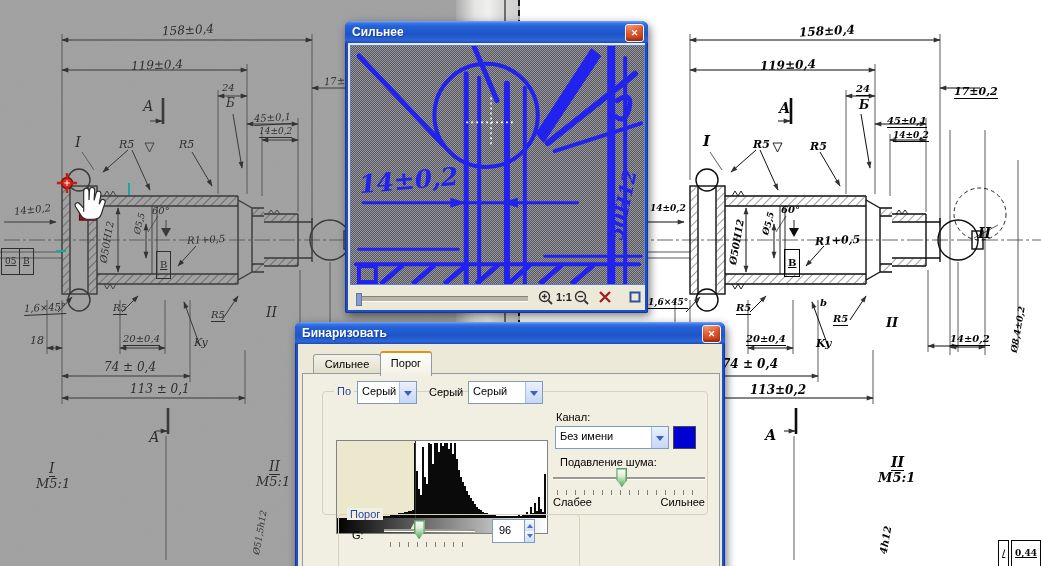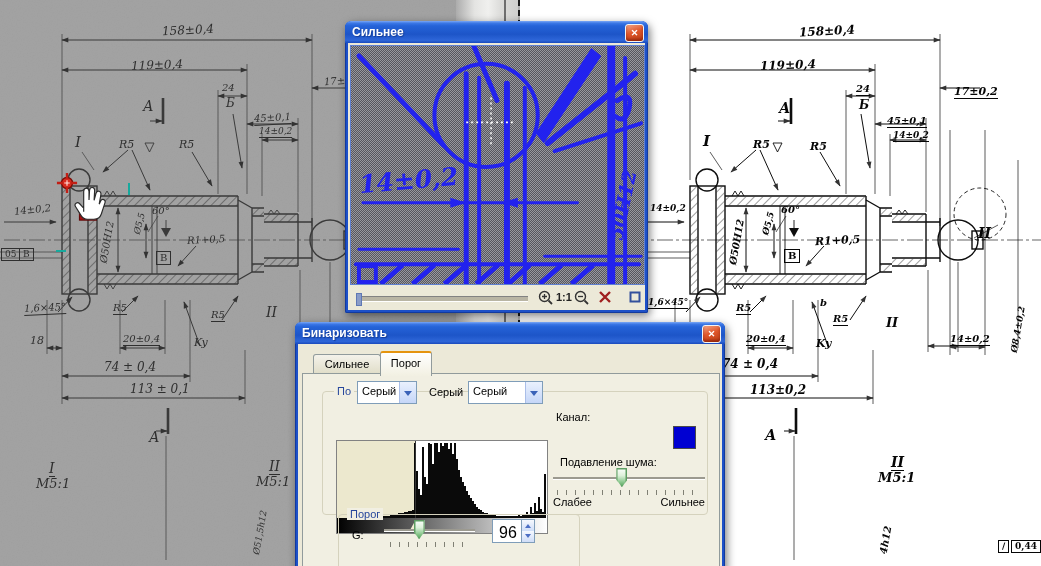--- a/index.html
+++ b/index.html
@@ -15,21 +15,21 @@
      border-right:2px dashed #1b1b1b;}
   .page-edge::before{content:"";position:absolute;right:12px;top:0;bottom:0;width:2px;background:#6E6E6E;}
   .draw{position:absolute;top:0;height:566px;}
   .draw-left{left:0;width:456px;color:#3A3A3A;}
   .draw-right{left:628px;width:455px;color:#0D0D0D;}
   .labels{position:absolute;inset:0;pointer-events:none;}
   .dlabel{position:absolute;font-family:"DejaVu Serif",serif;font-style:italic;
           color:#2F2F2F;white-space:nowrap;line-height:1;}
   .labels-right .dlabel{color:#060606;font-weight:bold;}
   .dlabel.u{border-bottom:1px solid currentColor;padding-bottom:1px;}
-  .dlabel.box{border:1.3px solid currentColor;font-style:normal;padding:1px 3px;}
+  .dlabel.box{border:1.3px solid currentColor;font-style:normal;padding:8px 3px;text-decoration:underline;}
   .teal{position:absolute;background:#17A99D;}
 
   
   .xpwin{position:absolute;background:#1D50C8;border-radius:7px 7px 2px 2px;
          box-shadow:2px 3px 9px rgba(0,0,0,.5), inset 0 0 0 1px #123A9E;}
   .titlebar{position:absolute;top:0;left:0;right:0;height:22px;border-radius:6px 6px 0 0;
      background:linear-gradient(180deg,#7AA7F5 0%,#3B77E6 10%,#2563D8 22%,#1D55C8 60%,#2E66D8 88%,#1A4ABC 100%);
      display:flex;align-items:center;}
   .titlebar .title{color:#fff;font-weight:bold;font-size:12px;padding-left:7px;
      text-shadow:1px 1px 1px #123B97;}
@@ -92,21 +92,21 @@
   .xpslider{position:absolute;cursor:pointer;}
   .xpslider .groove{position:absolute;left:0;right:0;top:9px;height:2px;background:#9C9A90;border-bottom:1px solid #fff;}
   .xpslider .thumb{position:absolute;top:0;width:11px;height:19px;margin-left:-5px;
        clip-path:polygon(0 0,100% 0,100% 62%,50% 100%,0 62%);
        background:linear-gradient(180deg,#FDFFFD 0%,#DDF0DA 40%,#8FCA92 72%,#4E9E56 100%);
        box-shadow:inset 0 0 0 1.5px #5E9E63;}
   .ticks{position:absolute;height:5px;
        background-image:repeating-linear-gradient(90deg,#808074 0 1px,transparent 1px 9px);}
 
   .spin{position:absolute;width:41px;height:22px;border:1px solid #7F9DB9;background:#fff;display:flex;cursor:text;}
-  .spin .val{flex:1;font-size:16px;padding:4px 4px 0 6px;}
+  .spin .val{flex:1;font-size:11px;padding:4px 13px 0 6px;}
   .spin .btns{width:15px;display:flex;flex-direction:column;border-left:1px solid #7F9DB9;}
   .spin .btns .sb{flex:1;background:linear-gradient(#F5F8FE,#CFDDF8);display:flex;align-items:center;justify-content:center;cursor:pointer;}
   .spin .sb.up::after{content:"";border:3px solid transparent;border-bottom:4px solid #4D6FC4;margin-bottom:2px;}
   .spin .sb.dn::after{content:"";border:3px solid transparent;border-top:4px solid #4D6FC4;margin-top:2px;}
 
   .hand{position:absolute;left:72px;top:178px;}
   .target{position:absolute;left:56px;top:172px;}
   .ln{fill:none;stroke:currentColor;stroke-width:1.4;}
   .thin{stroke-width:.9;}
   .dim{fill:none;stroke:currentColor;stroke-width:1;}
@@ -525,20 +525,24 @@
               <div class="hbar" style="height: 9px;"></div>
               <div class="hbar" style="height: 6px;"></div>
               <div class="hbar" style="height: 44px;"></div>
             </div>
           <div class="hist-line" id="hist-line" style="left: 37%;"></div>
           <div class="hist-grad"></div>
           <div class="hist-marker" id="hist-marker" style="left: 37%;"></div>
         </div>
 
         <span class="lbl" style="left:253px;top:37px;">Канал:</span>
+        <div class="combo" style="left:252px;top:52px;width:112px;">
+          <span class="cval">Без имени</span>
+          <span class="cbtn"></span>
+        </div>
         <div class="swatch" id="layer-swatch" style="left: 370px; top: 52px; background: rgb(0, 0, 210);"></div>
 
         <span class="lbl" style="left:257px;top:82px;">Подавление шума:</span>
         <div class="xpslider" style="left:250px;top:94px;width:152px;height:28px;">
           <div class="groove"></div>
           <div class="thumb" id="noise-thumb" style="left: 45%;"></div>
           <div class="ticks" style="left:4px;right:4px;top:22px;"></div>
         </div>
         <span class="lbl" style="left:250px;top:122px;">Слабее</span>
         <span class="lbl" style="left:349px;top:122px;width:53px;text-align:right;">Сильнее</span>

